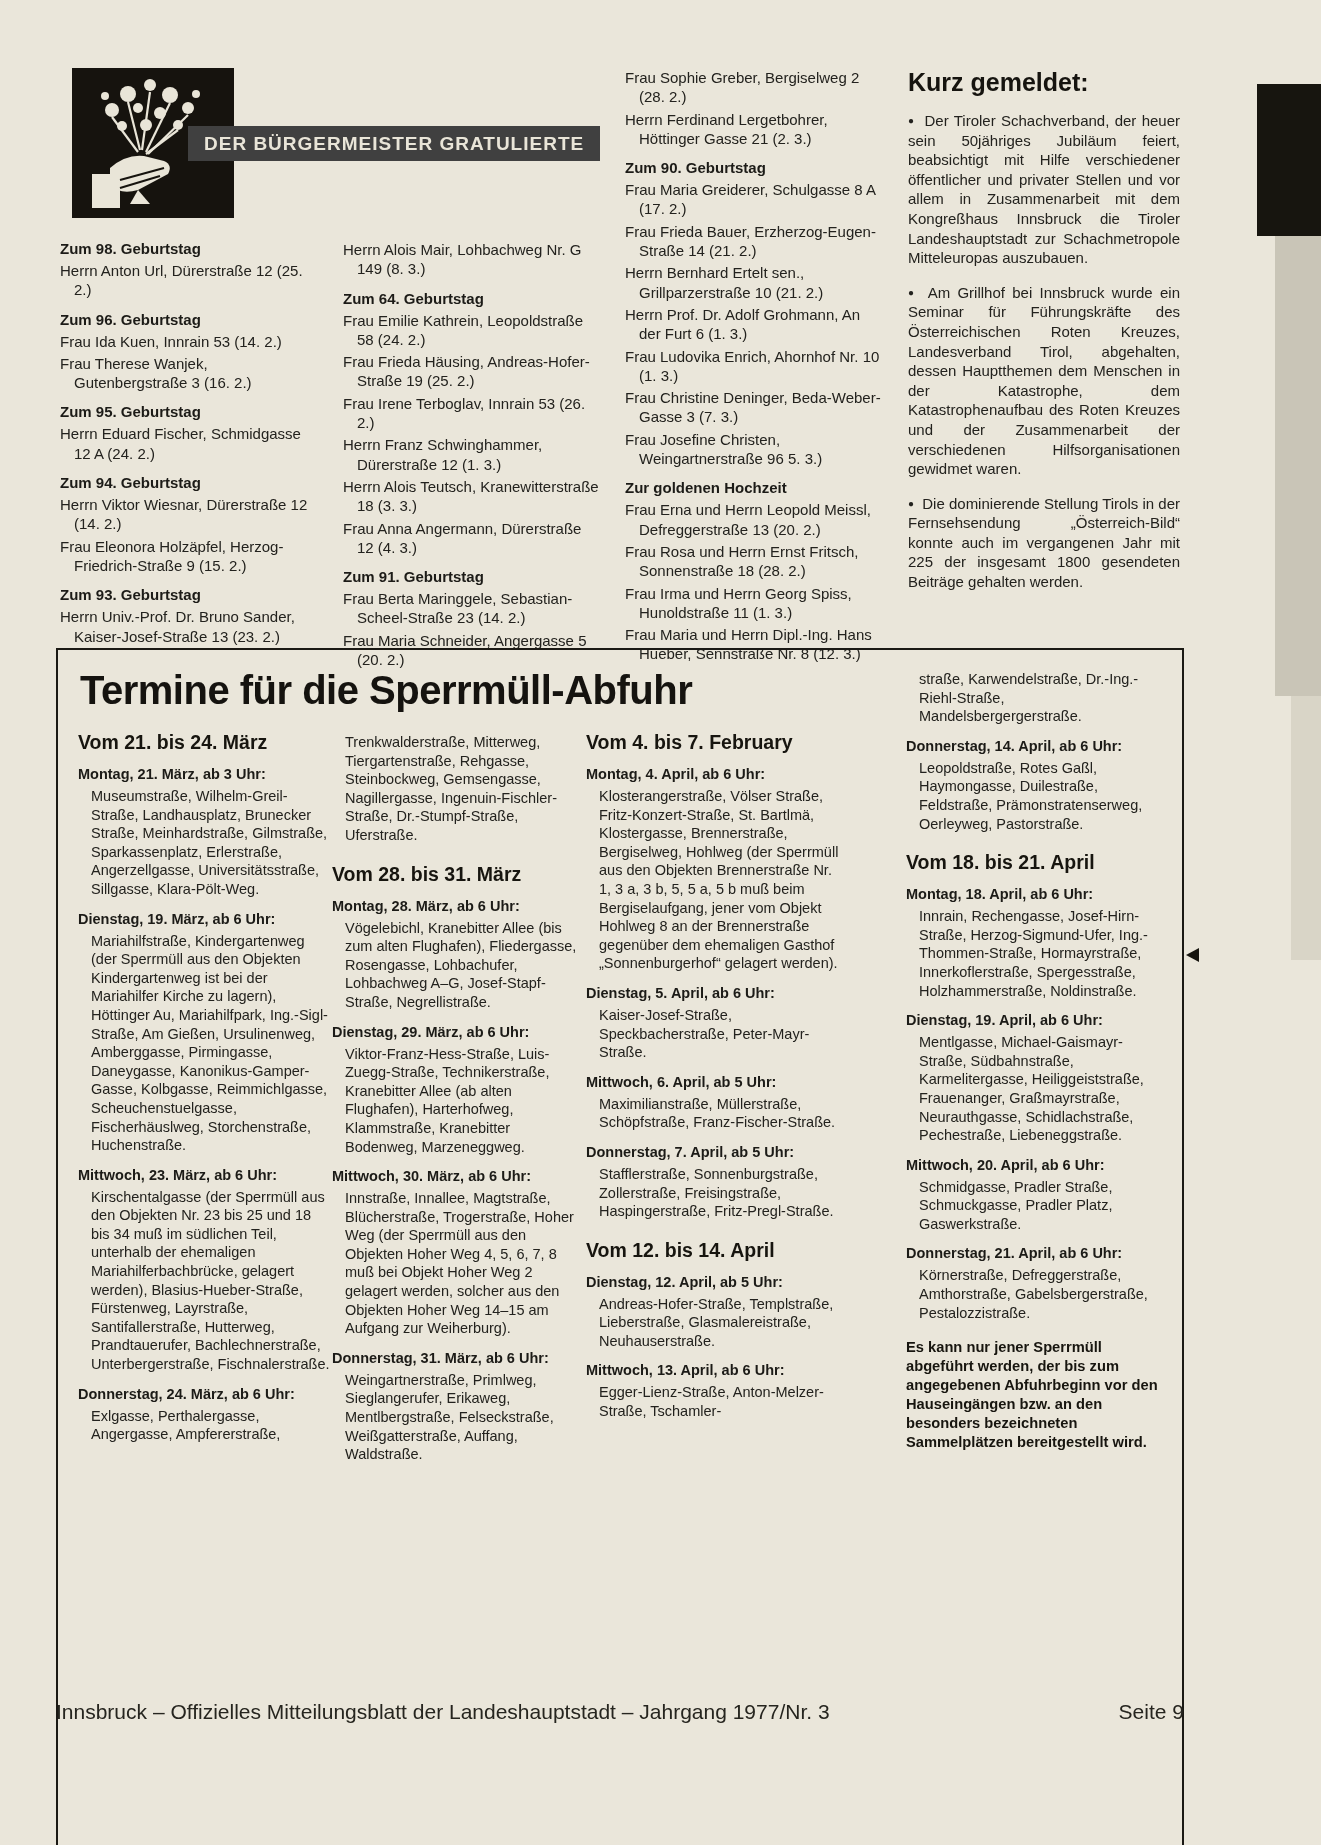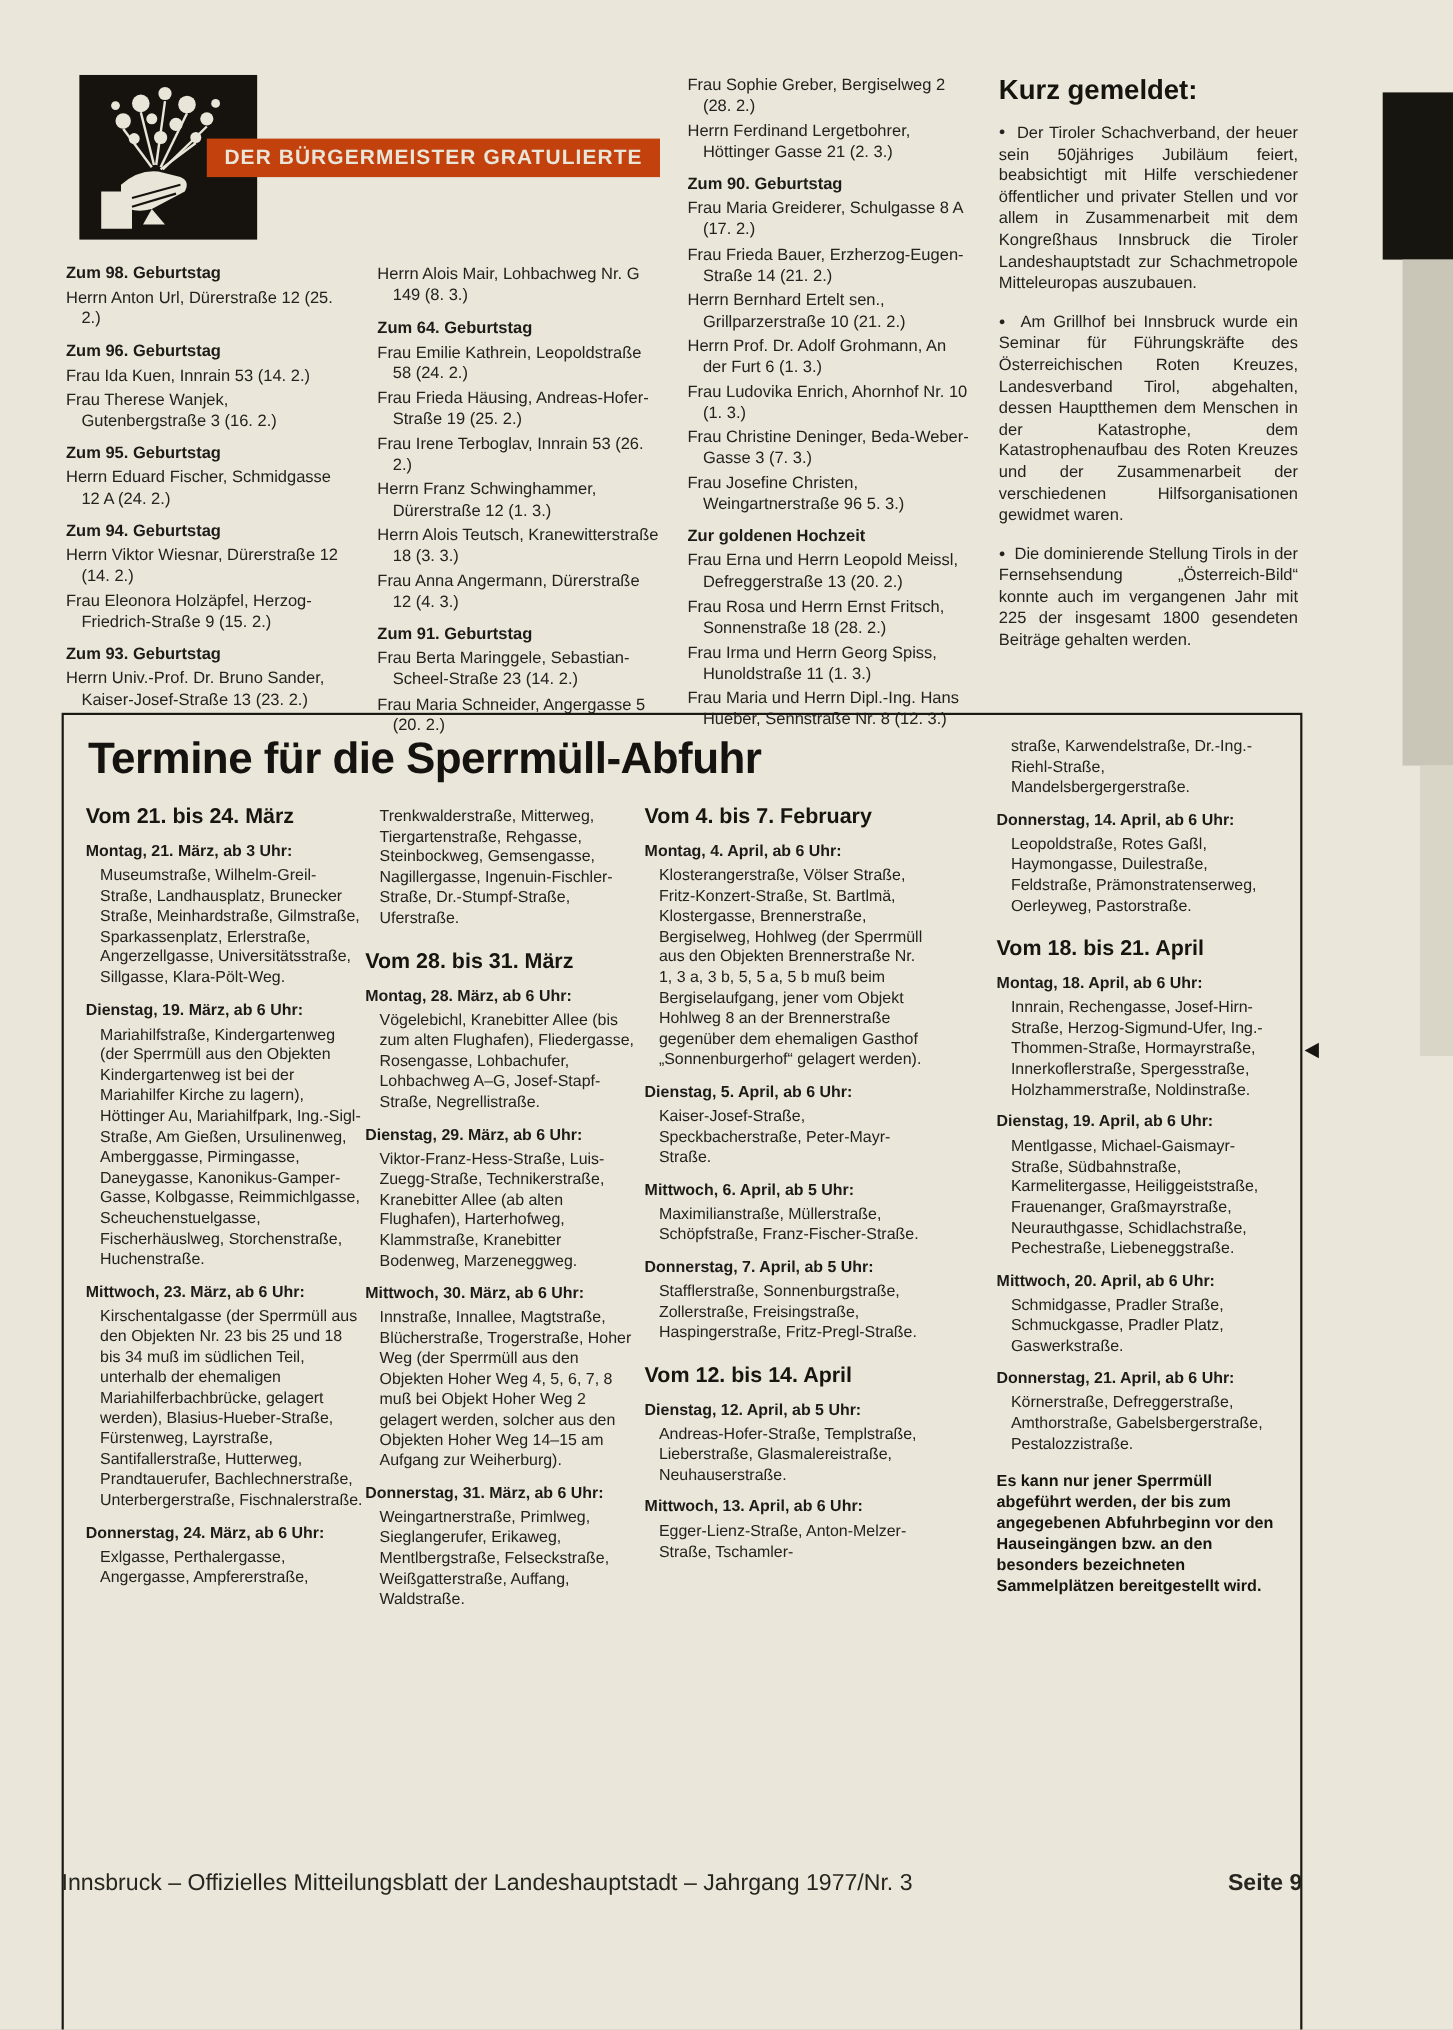--- a/index.html
+++ b/index.html
@@ -26,21 +26,21 @@
     gap: 25px;
   }
   .left-half { flex: 0 0 540px; }
   .grat-header { position: relative; height: 156px; margin-bottom: 18px; }
   .logo {
     position: absolute; left: 12px; top: 2px;
     width: 162px; height: 150px;
   }
   .banner {
     position: absolute; left: 128px; top: 60px;
-    background: #c2410c; color: #e9e5d8;
+    background: #404040; color: #e9e5d8;
     font-weight: bold; font-size: 19px; letter-spacing: 1px;
     padding: 7px 16px 6px;
     white-space: nowrap;
   }
   .grat-cols { display: flex; gap: 26px; }
   .gcol { width: 257px; }
   .col3 { flex: 0 0 258px; padding-top: 2px; }
   .col4 { flex: 0 0 272px; }
 
   .blk-h { font-size: 15px; font-weight: bold; margin: 11px 0 4px; color: #1c1b17; }
@@ -97,21 +97,21 @@
   }
 
   
   .footer {
     position: absolute;
     left: 56px; top: 1700px;
     width: 1128px;
     display: flex; justify-content: space-between;
     font-size: 21px; color: #26251f;
   }
-  .footer .page-num { font-weight: bold; }
+  .footer .page-num { font-weight: normal; }
 
   
   .bleed-black { position: absolute; right: 0; top: 84px; width: 64px; height: 152px; background: #17150f; }
   .bleed-gray  { position: absolute; right: 0; top: 236px; width: 46px; height: 460px; background: #c9c5b7; }
   .bleed-gray2 { position: absolute; right: 0; top: 696px; width: 30px; height: 264px; background: #d9d5c7; }
   .mark-arrow {
     position: absolute; right: 122px; top: 948px;
     width: 0; height: 0;
     border-top: 7px solid transparent; border-bottom: 7px solid transparent;
     border-right: 13px solid #17150f;

